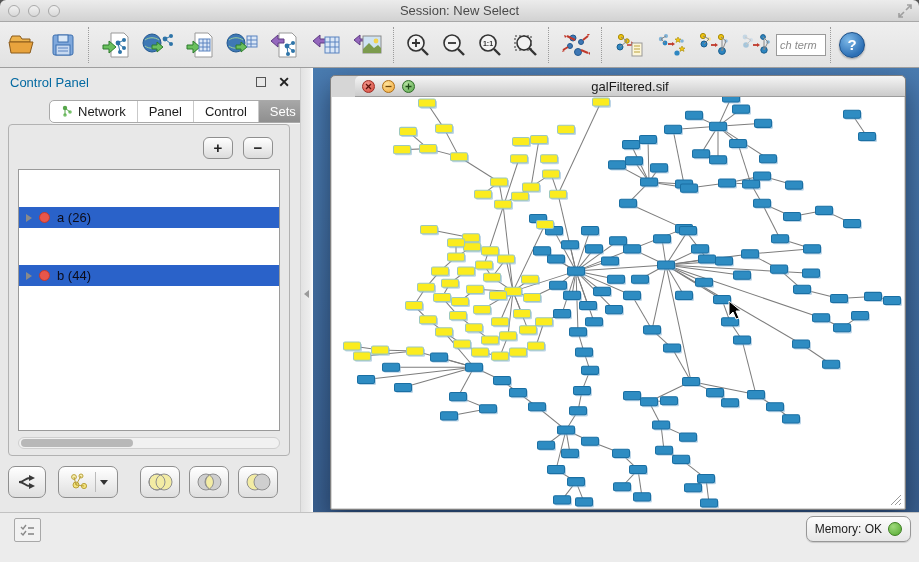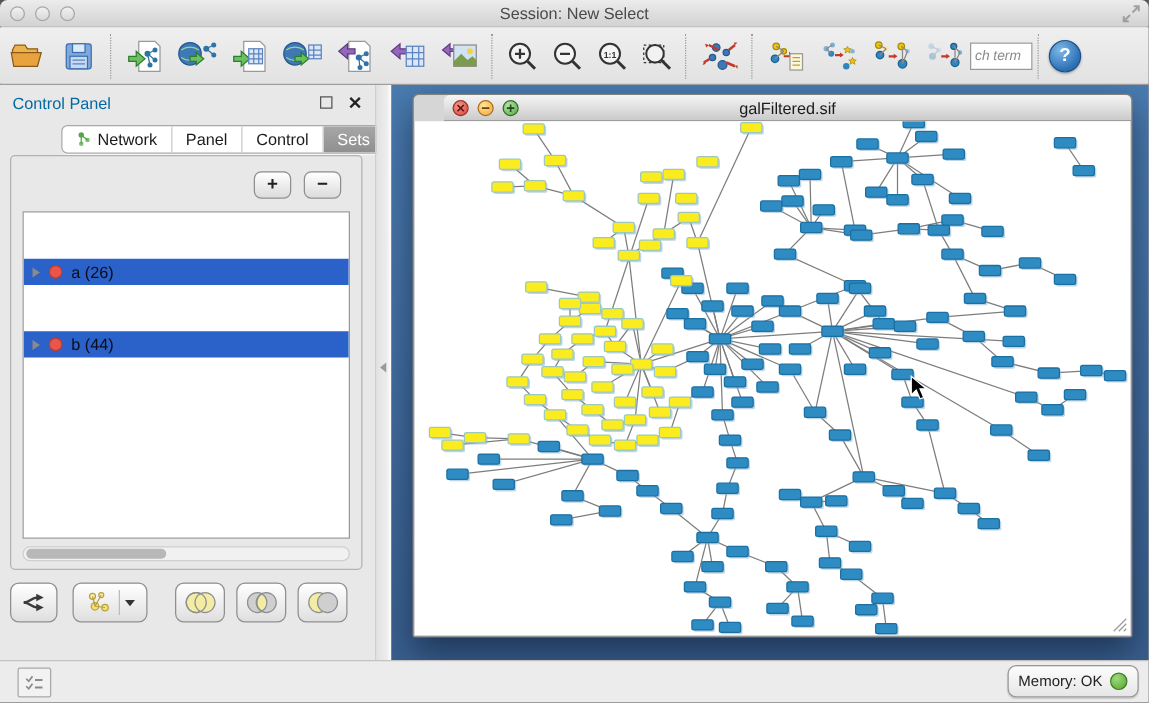--- a/index.html
+++ b/index.html
@@ -77,21 +77,21 @@
   .ifl.close { background:radial-gradient(circle at 35% 30%,#f2978d,#d4473a); border:1px solid #9e2d24; color:#5e120c; }
   .ifl.min { background:radial-gradient(circle at 35% 30%,#ffe39a,#f0a73b); border:1px solid #ad6d14; color:#6e4508; }
   .ifl.max { background:radial-gradient(circle at 35% 30%,#b7e3a2,#57a64b); border:1px solid #2f6b27; color:#1d4a17; }
   .canvas { position:absolute; left:1px; right:1px; top:21px; bottom:1px; background:#fff; overflow:hidden; }
   #net-svg { position:absolute; inset:0; width:100%; height:100%; }
   #net-svg line { stroke:#7d7d7d; stroke-width:1; }
   .resize-grip { position:absolute; right:2px; bottom:2px; width:13px; height:13px; }
   .cursor { position:absolute; left:396px; top:203px; width:14px; height:20px; }
 
   
-  .statusbar { position:absolute; left:0; right:0; bottom:0; height:34px; background:#ececec; border-top:1px solid #c2c2c2; }
+  .statusbar { position:absolute; left:0; right:0; bottom:0; height:50px; background:#ececec; border-top:1px solid #c2c2c2; }
   .sb-btn { position:absolute; left:14px; top:5px; width:27px; height:24px; border:1px solid #a8a8a8; background:#f2f2f2; border-radius:2px; display:flex; align-items:center; justify-content:center; }
   .memory-badge { position:absolute; right:8px; top:3px; height:26px; border:1px solid #979797; border-radius:7px; background:linear-gradient(180deg,#fdfdfd,#e6e6e6); display:flex; align-items:center; gap:6px; padding:0 8px; box-shadow:0 1px 1px rgba(0,0,0,.15); }
   .memory-text { font-size:12px; color:#222; }
   .memory-dot { width:14px; height:14px; border-radius:50%; background:radial-gradient(circle at 35% 30%,#9fd97c,#53a92f); border:1px solid #3c7d20; }
 </style>
 </head>
 <body>
 
 <div id="window">
 

